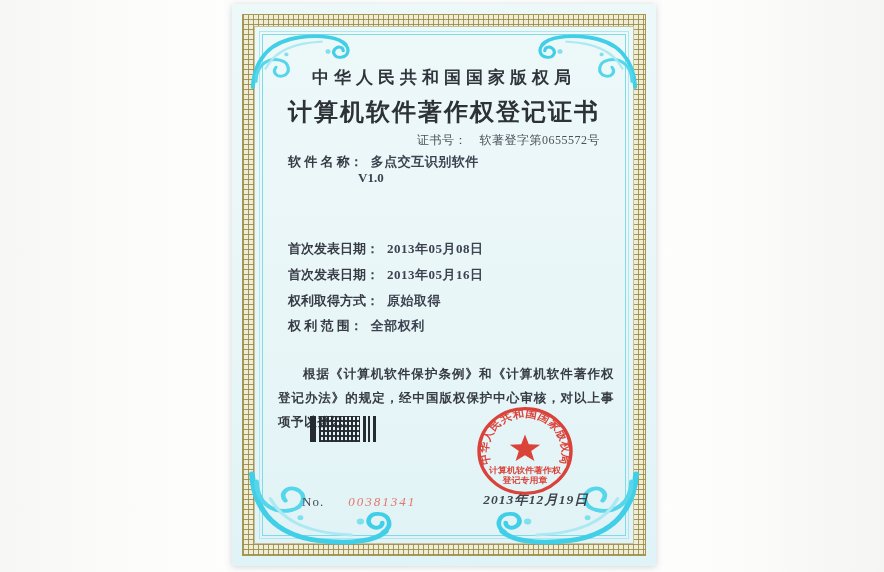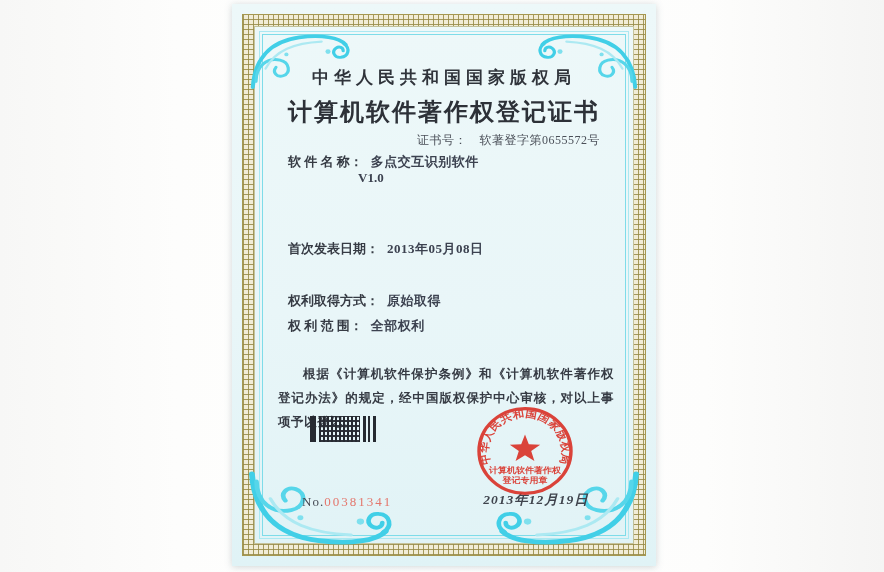--- a/index.html
+++ b/index.html
@@ -80,21 +80,21 @@
       repeating-linear-gradient(90deg,#262a31 0 2px,transparent 2px 4px),
       repeating-linear-gradient(0deg,#31353d 0 2px,transparent 2px 5px);
     background-repeat:no-repeat,no-repeat,no-repeat,no-repeat,no-repeat,no-repeat;
     background-position:0 0,53px 0,58px 0,63px 0,9px 0,9px 0;
     background-size:6px 100%,3px 100%,2px 100%,3px 100%,41px 100%,41px 100%;
   }
 
   
   .serial { position:absolute; left:70px; top:490px; font-size:13px; z-index:5; }
   .serial .prefix { color:#454a54; letter-spacing:1px; }
-  .serial .num { color:#e4766c; margin-left:0; letter-spacing:2px; }
+  .serial .num { color:#e4766c; margin-left:24px; letter-spacing:2px;font-style:italic; }
 
   
   .issue-date {
     position:absolute; left:240px; top:487px; width:128px; text-align:center;
     font-size:13.5px; font-weight:700; letter-spacing:1px; color:#3f444d; z-index:5;font-style:italic;
   }
   .seal { position:absolute; left:243px; top:401px; width:100px; height:92px; z-index:6; opacity:.92; }
 </style>
 </head>
 <body>
@@ -140,20 +140,23 @@
     <div class="field-row" style="top:149px">
       <span class="lbl">软 件 名 称：</span><span class="val">多点交互识别软件</span>
     </div>
     <div class="version-line" style="top:166px">V1.0</div>
 
 
     <div class="field-row" style="top:236px">
       <span class="lbl">首次发表日期：</span><span class="val">2013年05月08日</span>
     </div>
 
+    <div class="field-row" style="top:262px">
+      <span class="lbl">首次发表日期：</span><span class="val">2013年05月16日</span>
+    </div>
 
     <div class="field-row" style="top:288px">
       <span class="lbl">权利取得方式：</span><span class="val">原始取得</span>
     </div>
 
     <div class="field-row" style="top:313px">
       <span class="lbl">权 利 范 围：</span><span class="val">全部权利</span>
     </div>
 
 

